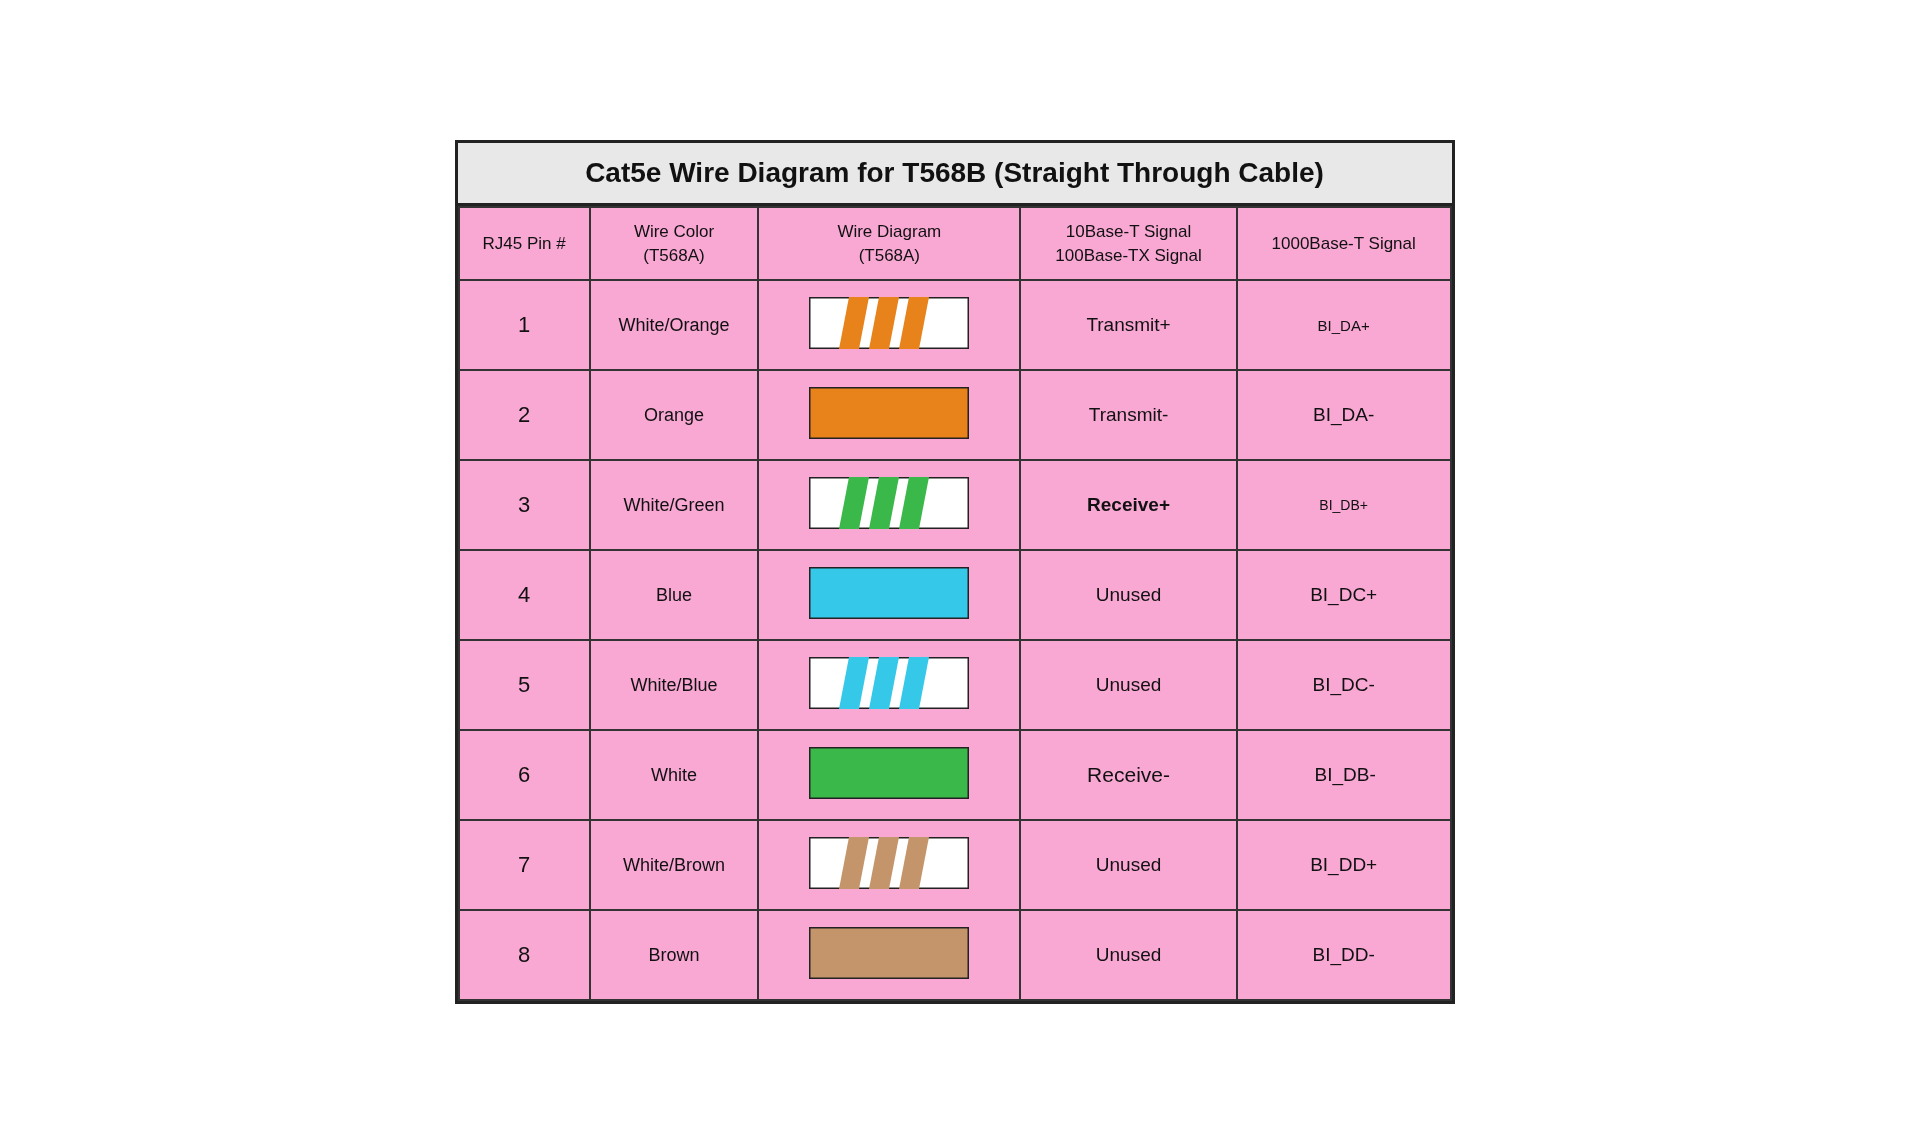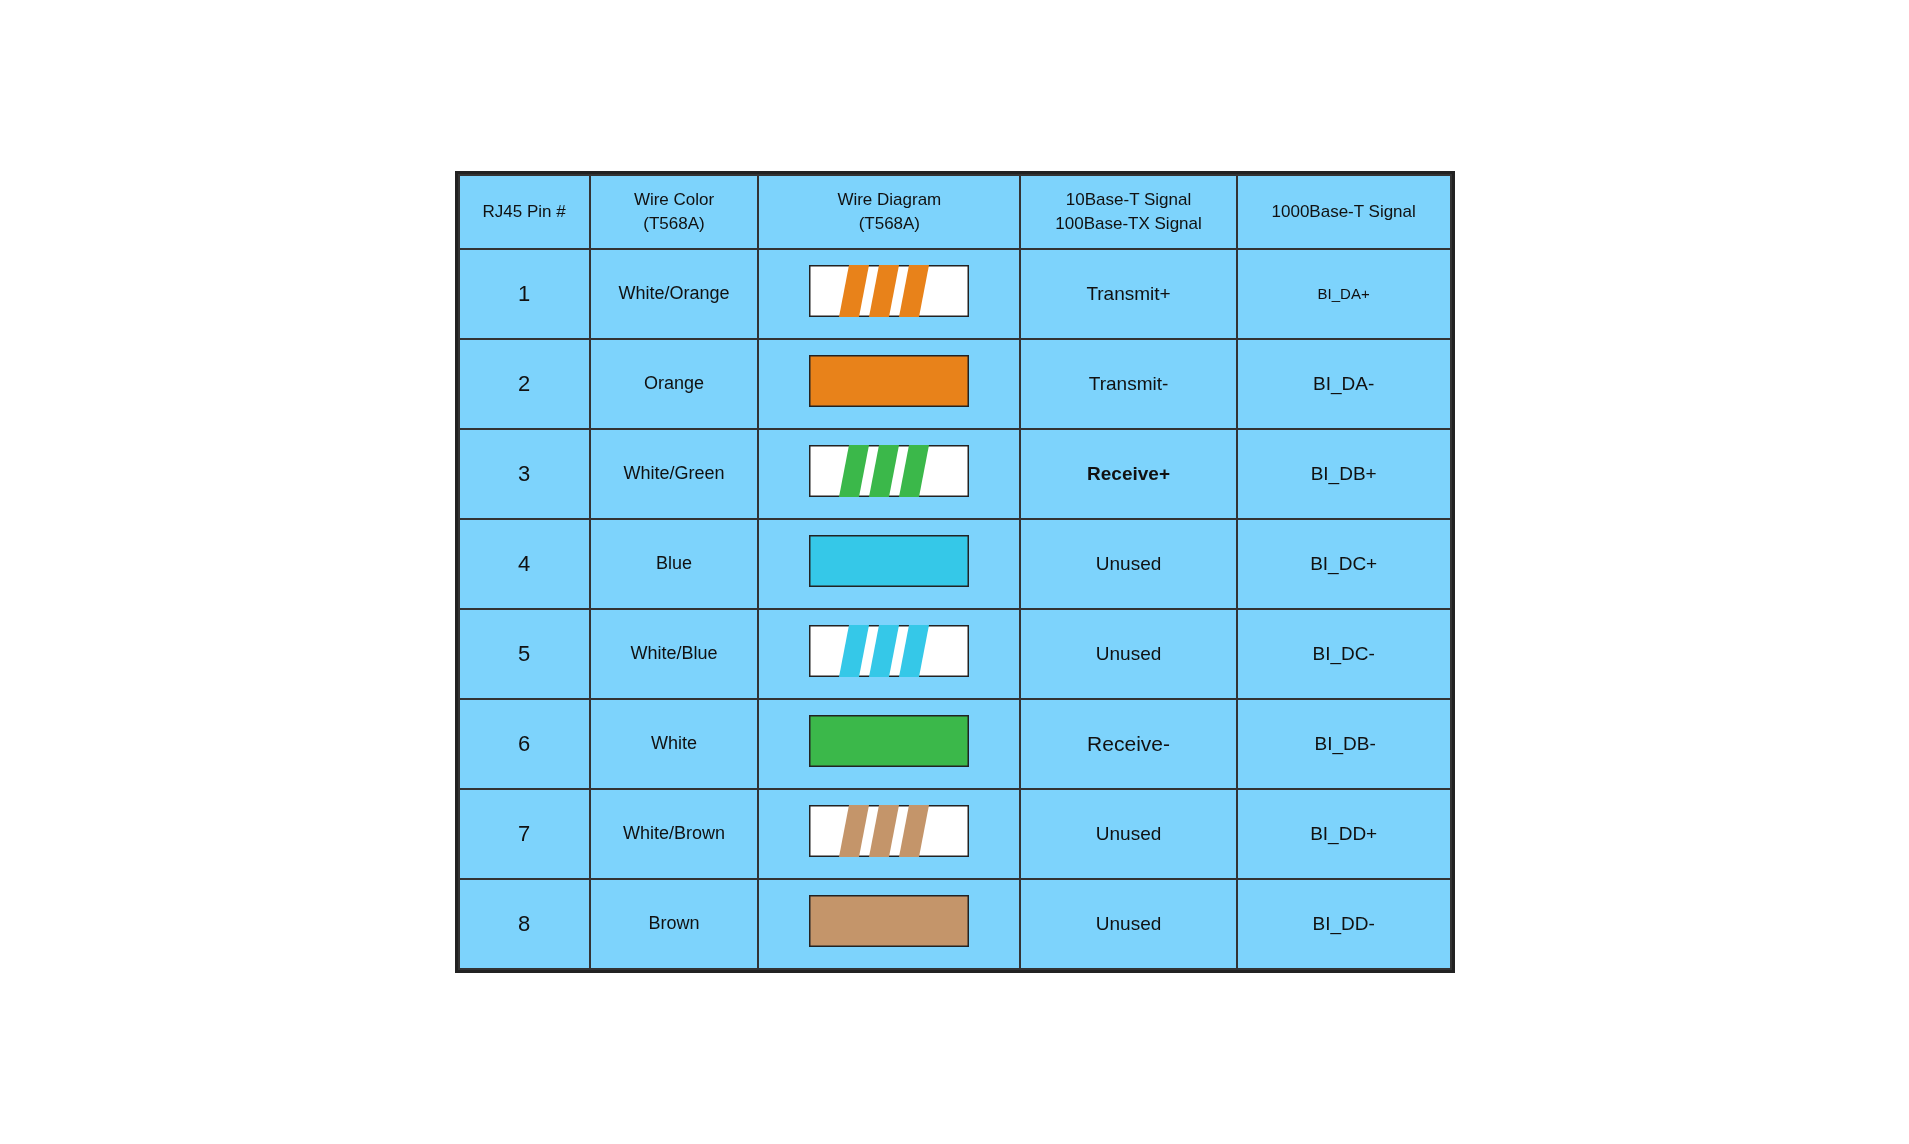--- a/index.html
+++ b/index.html
@@ -23,21 +23,21 @@
       border-bottom: 3px solid #222;
       text-align: center;
       padding: 14px 10px;
       font-size: 28px;
       font-weight: bold;
       color: #111;
     }
     table {
       width: 100%;
       border-collapse: collapse;
-      background: #7dd3fc;
+      background: #f9a8d4;
     }
     th, td {
       border: 2px solid #333;
       text-align: center;
       vertical-align: middle;
       padding: 8px 6px;
       font-size: 18px;
       color: #111;
     }
     thead th {
@@ -54,20 +54,21 @@
     }
     
     .wire-box {
       display: inline-block;
     }
   </style>
 </head>
 <body>
 
 <div class="diagram-wrapper">
+  <div class="diagram-title">Cat5e Wire Diagram for T568B (Straight Through Cable)</div>
   <table>
     <thead>
       <tr>
         <th>RJ45 Pin #</th>
         <th>Wire Color<br>(T568A)</th>
         <th>Wire Diagram<br>(T568A)</th>
         <th>10Base-T Signal<br>100Base-TX Signal</th>
         <th>1000Base-T Signal</th>
       </tr>
     </thead>
@@ -114,21 +115,21 @@
 
       <polygon points="40,0 60,0 50,52 30,52" fill="#3BB84A"></polygon>
 
       <polygon points="70,0 90,0 80,52 60,52" fill="#3BB84A"></polygon>
 
       <polygon points="100,0 120,0 110,52 90,52" fill="#3BB84A"></polygon>
     </svg>
       </div>
     </td>
     <td style="font-size:19px;font-weight:bold;">Receive+</td>
-    <td style="font-size:19px;border-radius:29px;">BI_DB+</td>
+    <td style="font-size:14px;border-radius:29px;">BI_DB+</td>
   </tr>
         <tr>
     <td style="font-size:22px;">4</td>
     <td style="font-size:18px;margin-left:16px;">Blue</td>
     <td class="wire-diagram-cell">
       <div class="wire-box">
         <svg width="160" height="52" xmlns="http://www.w3.org/2000/svg">
       <rect x="0" y="0" width="160" height="52" fill="#35C8E8" stroke="#222222" stroke-width="3"></rect>
     </svg>
       </div>

